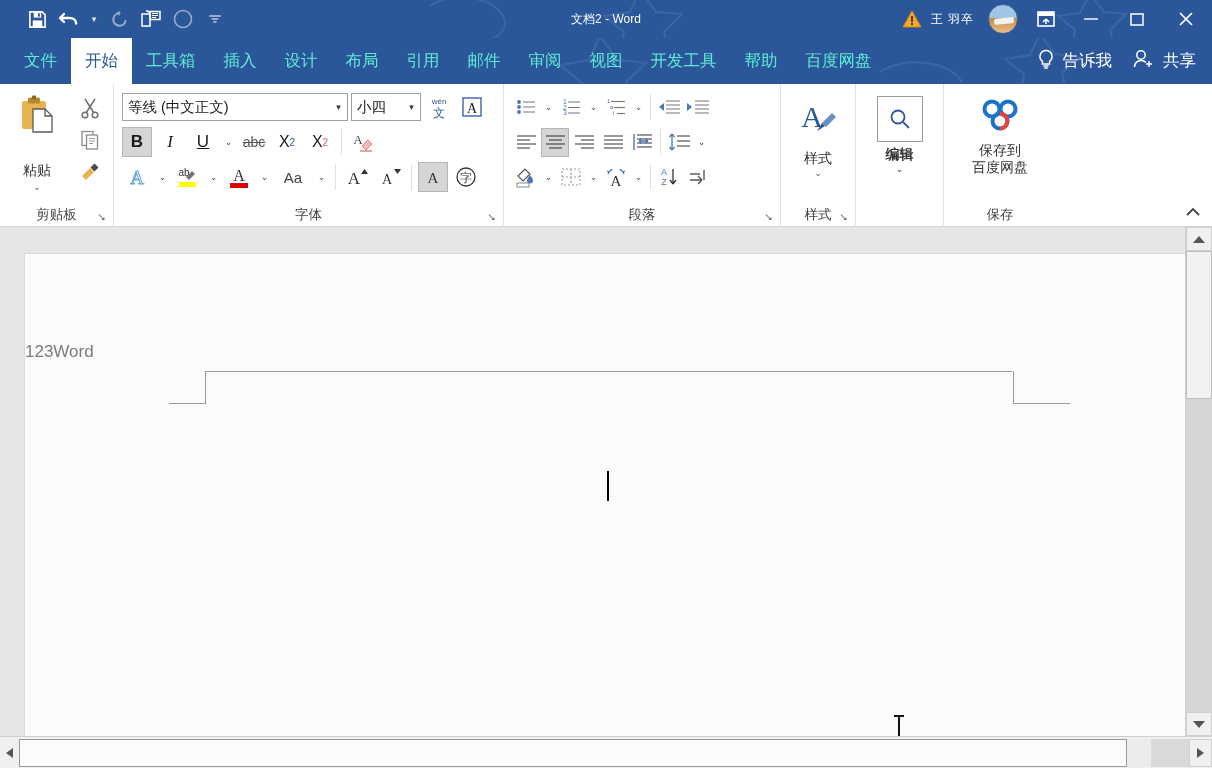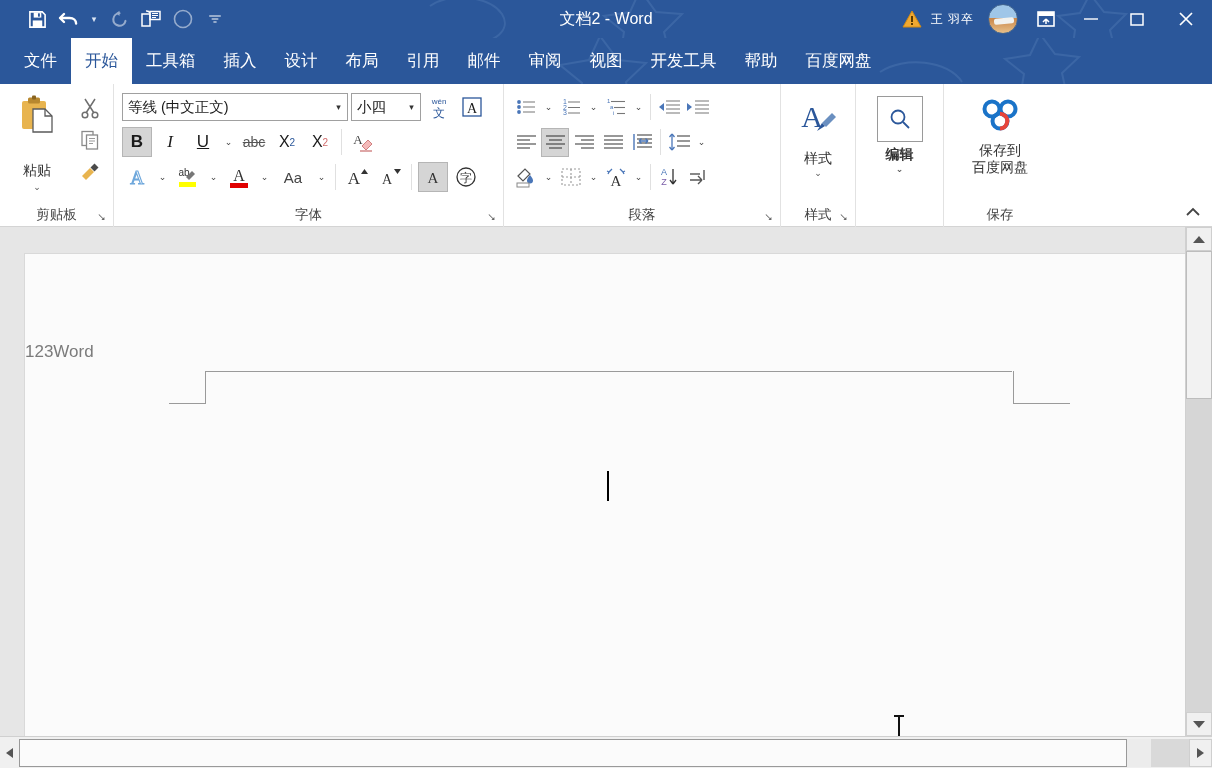--- a/index.html
+++ b/index.html
@@ -44,21 +44,21 @@
     color: #dce6f4; font-size: 9px;
   }
 
   .title-text {
     position: absolute;
     left: 0; right: 0; top: 0;
     height: 38px;
     line-height: 38px;
     text-align: center;
     color: #ffffff;
-    font-size: 16px;
+    font-size: 12px;
     z-index: 2;
     pointer-events: none;
   }
 
   .title-right {
     position: absolute;
     right: 0; top: 0;
     height: 38px;
     display: flex; align-items: center;
     z-index: 3;
@@ -102,21 +102,21 @@
     display: flex;
     align-items: flex-end;
     overflow: hidden;
   }
   .tabbar-bg { position:absolute; inset:0; opacity:.16; pointer-events:none; }
   .tabs { display: flex; align-items: flex-end; height: 46px; position: relative; z-index: 2; padding-left: 10px; }
   .tab {
     height: 46px;
     padding: 0 14px;
     display: flex; align-items: center;
-    color: #ffffff; font-size: 16.5px;
+    color: #5eead4; font-size: 16.5px;
     white-space: nowrap;
   }
   .tab.active {
     background: #ffffff;
     color: #2b579a;
   }
   .tab-right { display:flex; align-items:center; height:46px; position:absolute; right:0; z-index:2; }
   .tellme {
     display:flex; align-items:center; gap:7px;
     color:#ffffff; font-size:16.5px; padding: 0 10px; height: 46px;
@@ -439,20 +439,41 @@
     <div class="tab">布局</div>
     <div class="tab">引用</div>
     <div class="tab">邮件</div>
     <div class="tab">审阅</div>
     <div class="tab">视图</div>
     <div class="tab">开发工具</div>
     <div class="tab">帮助</div>
     <div class="tab">百度网盘</div>
   </div>
 
+  <div class="tab-right">
+    <div class="tellme">
+      <span>
+        <svg width="20" height="22" viewBox="0 0 20 22">
+            <path d="M10 2.5 a6 6 0 0 1 3.6 10.8 V16 h-7.2 v-2.7 A6 6 0 0 1 10 2.5z" fill="none" stroke="#fff" stroke-width="1.5"></path>
+            <path d="M7.4 18h5.2M8.2 20h3.6" stroke="#fff" stroke-width="1.4"></path>
+          </svg>
+      </span>
+      <span>告诉我</span>
+    </div>
+    <div class="share">
+      <span>
+        <svg width="24" height="22" viewBox="0 0 24 22">
+            <circle cx="9" cy="7" r="4.2" fill="none" stroke="#fff" stroke-width="1.5"></circle>
+            <path d="M2.5 19 c0 -4.2 3 -6.6 6.5 -6.6 c2 0 3.8 .8 5 2.2" fill="none" stroke="#fff" stroke-width="1.5"></path>
+            <path d="M17 13 v6 M14 16 h6" stroke="#fff" stroke-width="1.5"></path>
+          </svg>
+      </span>
+      <span>共享</span>
+    </div>
+  </div>
 </div>
 
 <div class="ribbon">
 
   <div class="rgroup g-clip">
     <div class="rgroup-body clip-inner">
       <div class="paste-btn">
         <span>
           <svg width="44" height="44" viewBox="0 0 44 44">
             <rect x="7" y="7" width="24" height="28" rx="2" fill="#e8b44f"></rect>

